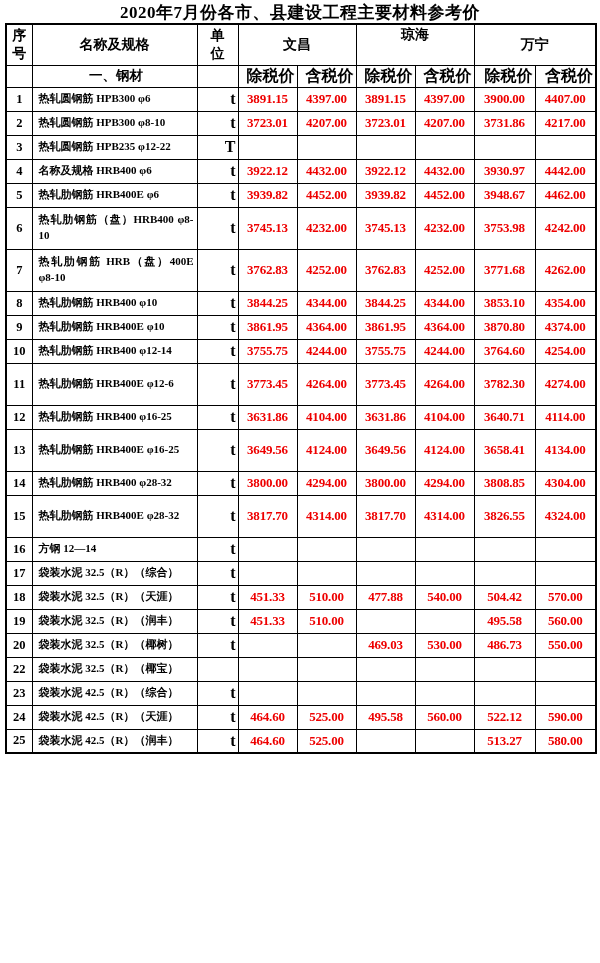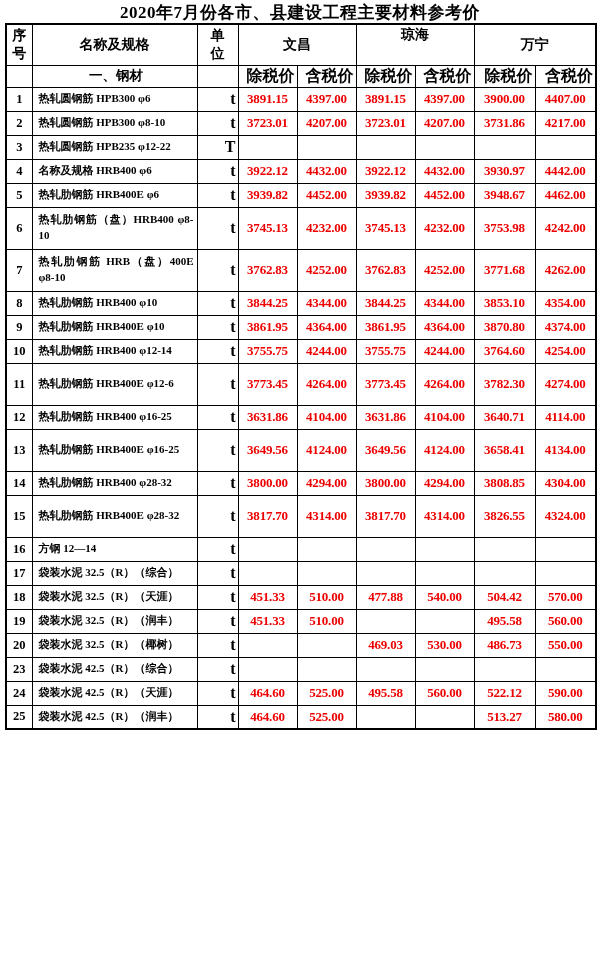--- a/index.html
+++ b/index.html
@@ -317,20 +317,31 @@
           <td class="name">袋装水泥 32.5（R）（椰树）</td>
           <td class="unit">t</td>
           <td class="price"></td>
           <td class="price"></td>
           <td class="price">469.03</td>
           <td class="price">530.00</td>
           <td class="price">486.73</td>
           <td class="price">550.00</td>
         </tr>
         <tr class="single">
+          <td class="num">22</td>
+          <td class="name">袋装水泥 32.5（R）（椰宝）</td>
+          <td class="unit"></td>
+          <td class="price"></td>
+          <td class="price"></td>
+          <td class="price"></td>
+          <td class="price"></td>
+          <td class="price"></td>
+          <td class="price"></td>
+        </tr>
+        <tr class="single">
           <td class="num">23</td>
           <td class="name">袋装水泥 42.5（R）（综合）</td>
           <td class="unit">t</td>
           <td class="price"></td>
           <td class="price"></td>
           <td class="price"></td>
           <td class="price"></td>
           <td class="price"></td>
           <td class="price"></td>
         </tr>

